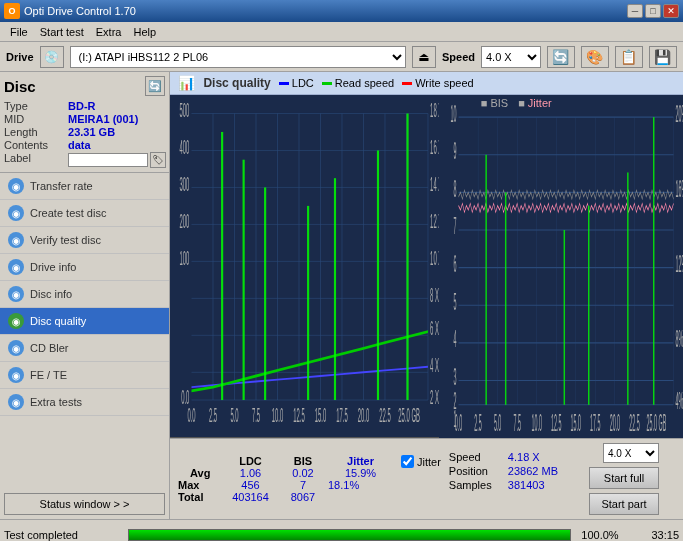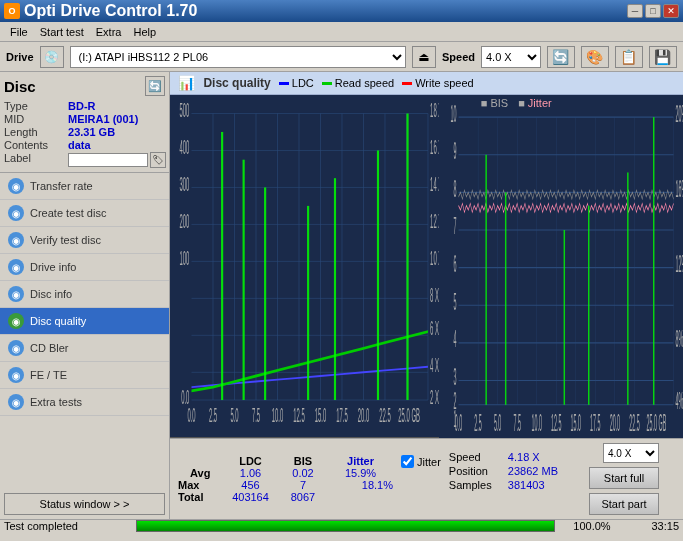--- a/index.html
+++ b/index.html
@@ -9,21 +9,21 @@
     .titlebar {
       background: linear-gradient(to bottom, #4a7fc1, #1a4a8a);
       color: white;
       height: 22px;
       display: flex;
       align-items: center;
       padding: 0 4px;
       gap: 4px;
     }
     .titlebar-icon { width: 16px; height: 16px; background: #ff8c00; border-radius: 2px; display: flex; align-items: center; justify-content: center; color: white; font-size: 9px; font-weight: bold; }
-    .titlebar-title { flex: 1; font-size: 16px; font-weight: bold; }
+    .titlebar-title { flex: 1; font-size: 11px; font-weight: normal; }
     .titlebar-btns { display: flex; gap: 2px; }
     .titlebar-btn { width: 16px; height: 14px; border: 1px solid #888; border-radius: 2px; display: flex; align-items: center; justify-content: center; font-size: 9px; cursor: pointer; color: #333; }
     .btn-min { background: #d4d0c8; }
     .btn-max { background: #d4d0c8; }
     .btn-close { background: #c0392b; color: white; }
 
     
     .menubar {
       background: #d4d0c8;
       height: 20px;
@@ -151,22 +151,22 @@
       align-items: center;
       justify-content: center;
     }
 
     
     .statusbar {
       height: 22px;
       background: #d4d0c8;
       border-top: 1px solid #a0a0a0;
       display: flex;
-      align-items: flex-start;
-      gap: 12px;
+      align-items: flex-end;
+      gap: 4px;
       padding: 0 4px;
     }
     .status-text { font-size: 11px; width: 120px; }
     .progress-bar-outer {
       flex: 1;
       height: 12px;
       background: #888;
       border: 1px solid #666;
       position: relative;
     }
@@ -477,21 +477,21 @@
         <span style="text-align:center;font-weight:bold;color:#0000cc;">Jitter</span>
 
         <span style="font-weight:bold;margin-left:12px;">Avg</span>
         <span style="text-align:center;color:#0000cc;">1.06</span>
         <span style="text-align:center;color:#0000cc;">0.02</span>
         <span style="text-align:center;color:#0000cc;">15.9%</span>
 
         <span style="font-weight:bold;">Max</span>
         <span style="text-align:center;color:#0000cc;">456</span>
         <span style="text-align:center;color:#0000cc;">7</span>
-        <span style="text-align:right;color:#0000cc;">18.1%</span>
+        <span style="text-align:left;color:#0000cc;">18.1%</span>
 
         <span style="font-weight:bold;">Total</span>
         <span style="text-align:center;color:#0000cc;">403164</span>
         <span style="text-align:center;color:#0000cc;">8067</span>
         <span style="text-align:center;"></span>
       </div>
 
       <div style="display:flex;align-items:center;gap:3px;align-self:start;margin-top:12px;">
         <input type="checkbox" checked="" style="cursor: pointer;">
         <span>Jitter</span>

